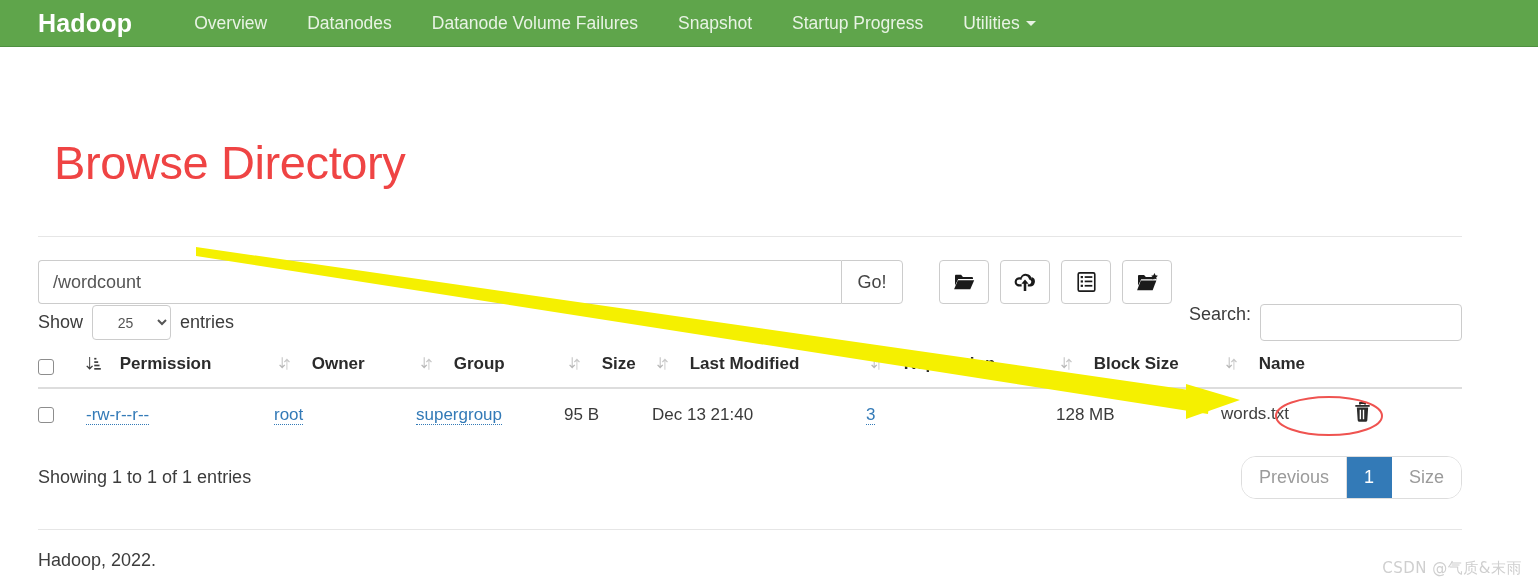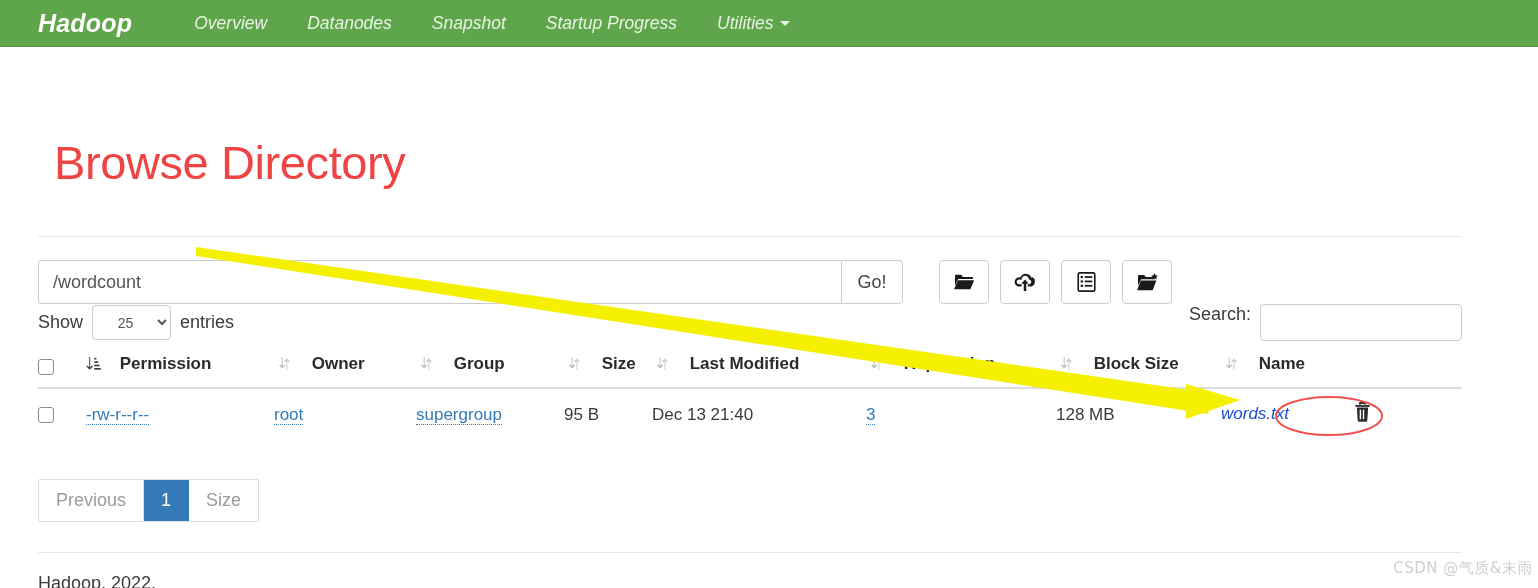--- a/index.html
+++ b/index.html
@@ -14,21 +14,20 @@
   }
 
   
   .navbar {
     height:47px;
     background:#5fa54b;
     display:flex;
     align-items:center;
     padding:0 0 0 38px;
     border-bottom:1px solid #4e9040;
-    font-style:italic;
   }
   .brand {
     color:#ffffff;
     font-size:25px;
     font-weight:bold;
     letter-spacing:0.2px;
     margin-right:42px;
     text-decoration:none;
     white-space:nowrap;
   }
@@ -202,36 +201,35 @@
     margin:0;
   }
 
   a.dotted {
     color:#337ab7;
     text-decoration:none;
     border-bottom:1px dotted #337ab7;
     cursor:pointer;
   }
   a.plain {
-    color:#1d4ed8;
+    color:#404040;
     text-decoration:none;
     cursor:pointer;
-    font-style:italic;
   }
   .trash { cursor:pointer; display:inline-block; vertical-align:middle; }
 
   
   .tablefooter {
     display:flex;
     justify-content:space-between;
     align-items:center;
     margin-top:16px;
   }
   .info { font-size:18px; color:#3c3c3c; }
-  .pager { display:flex; border:1px solid #dddddd; border-radius:2px; overflow:hidden;margin-top:23px; }
+  .pager { display:flex; border:1px solid #dddddd; border-radius:15px; overflow:hidden; }
   .pager .pg {
     padding:10px 17px;
     font-size:18px;
     color:#9b9b9b;
     background:#ffffff;
     border-right:1px solid #dddddd;
     cursor:pointer;
     user-select:none;
   }
   .pager .pg:last-child { border-right:0; }
@@ -245,35 +243,36 @@
   .site-footer {
     font-size:18px;
     color:#3c3c3c;
     padding-top:20px;
   }
 
   
   .annot { position:absolute; pointer-events:none; }
   .watermark {
     position:absolute;
-    right:5px; bottom:10px;
+    right:16px; bottom:10px;
     font-size:15px;
     color:#cfcfcf;
     letter-spacing:0.5px;
     font-family:"DejaVu Sans", sans-serif;
   }
 </style>
 </head>
 <body>
 
 <div class="navbar">
   <a class="brand" href="#">Hadoop</a>
   <div class="nav-links">
     <a class="nav-link" href="#">Overview</a>
     <a class="nav-link" href="#">Datanodes</a>
+    <a class="nav-link" href="#">Datanode Volume Failures</a>
     <a class="nav-link" href="#">Snapshot</a>
     <a class="nav-link" href="#">Startup Progress</a>
     <a class="nav-link" href="#"><span>Utilities</span><span class="caret"></span></a>
   </div>
 </div>
 
 <div class="container">
 
   <h1 class="page-title">Browse Directory</h1>
   <hr class="title-rule">
@@ -456,20 +455,21 @@
               <path fill="#2b2b2b" d="M6.3 0h5.4c.6 0 1 .5 1 1v1.5h-2V2H7.3v.5h-2V1c0-.5.4-1 1-1z"></path>
               <path fill="#2b2b2b" d="M3 5.8h12l-.9 13.5c0 .9-.8 1.6-1.7 1.6H5.6c-.9 0-1.6-.7-1.7-1.6zm3 2.3v10h1.5v-10zm3.3 0v10h1.5v-10z"></path>
             </svg>
           </span>
         </td>
       </tr>
     </tbody>
   </table>
 
   <div class="tablefooter">
+    <div class="info">Showing 1 to 1 of 1 entries</div>
     <div class="pager">
       <div class="pg">Previous</div>
       <div class="pg active">1</div>
       <div class="pg">Size</div>
     </div>
   </div>
 
   <hr class="footer-rule">
   <div class="site-footer">Hadoop, 2022.</div>
 </div>

